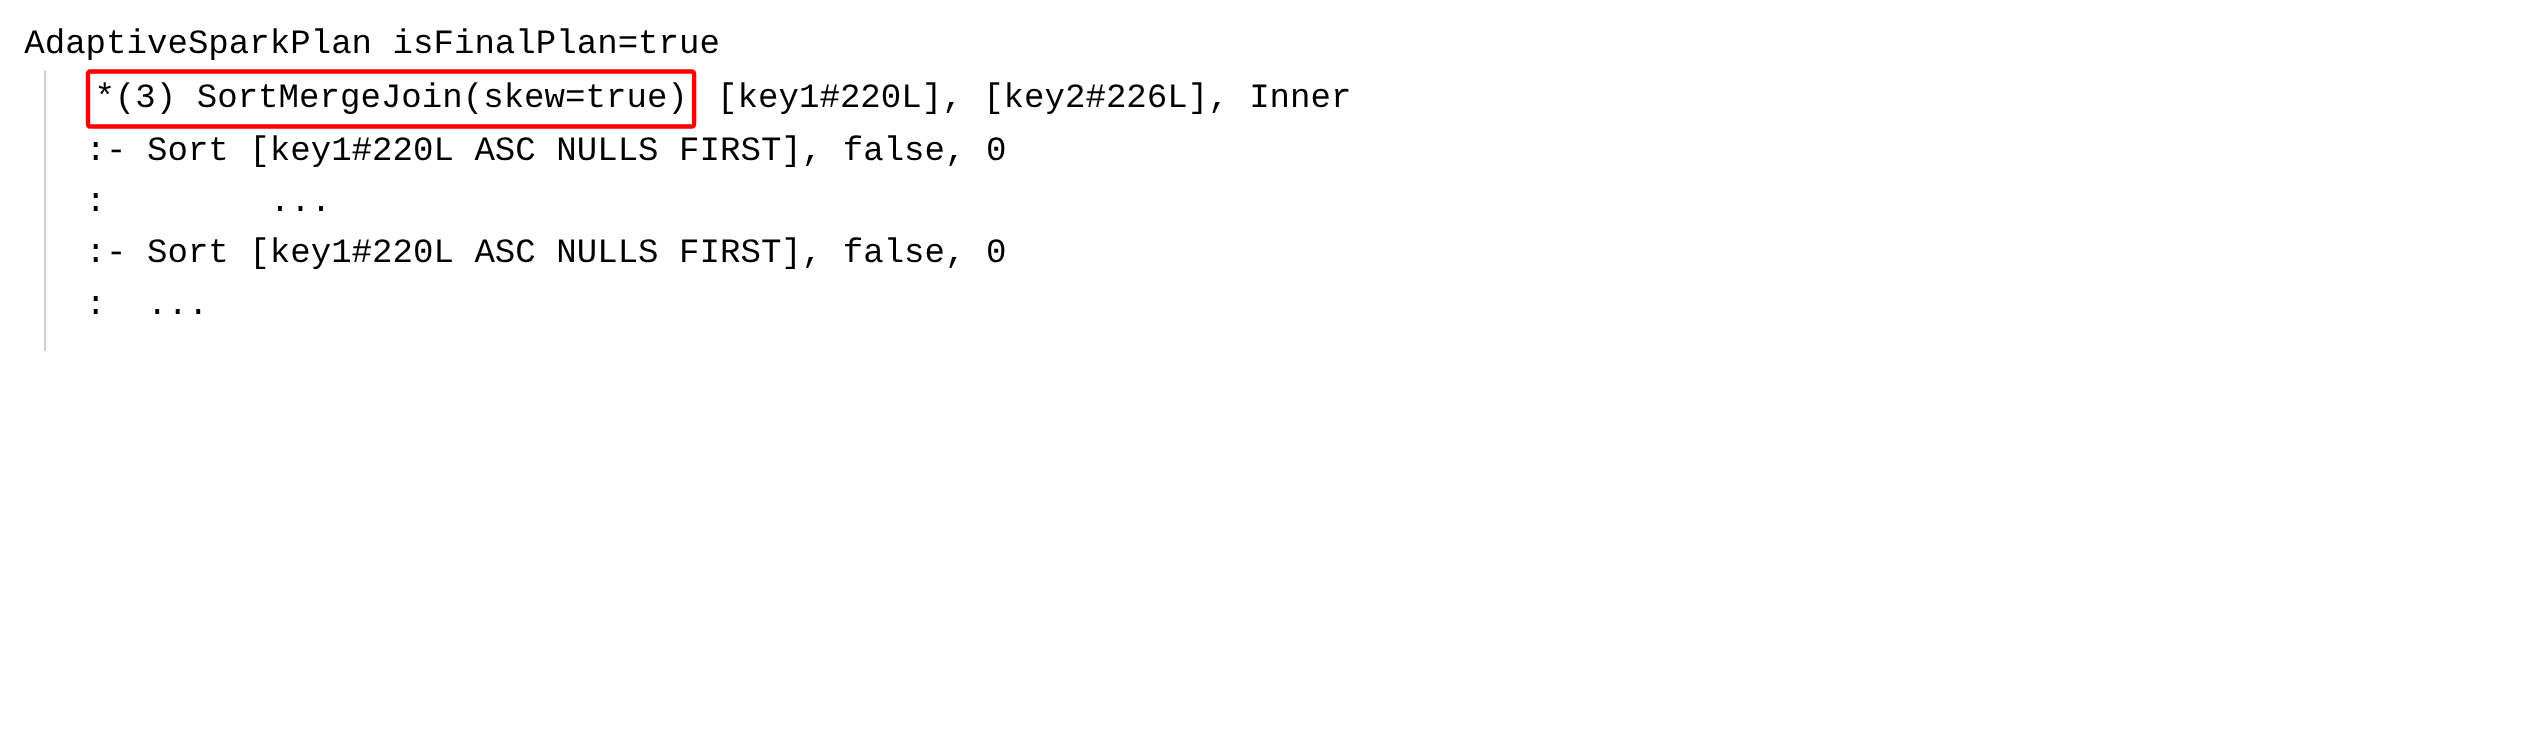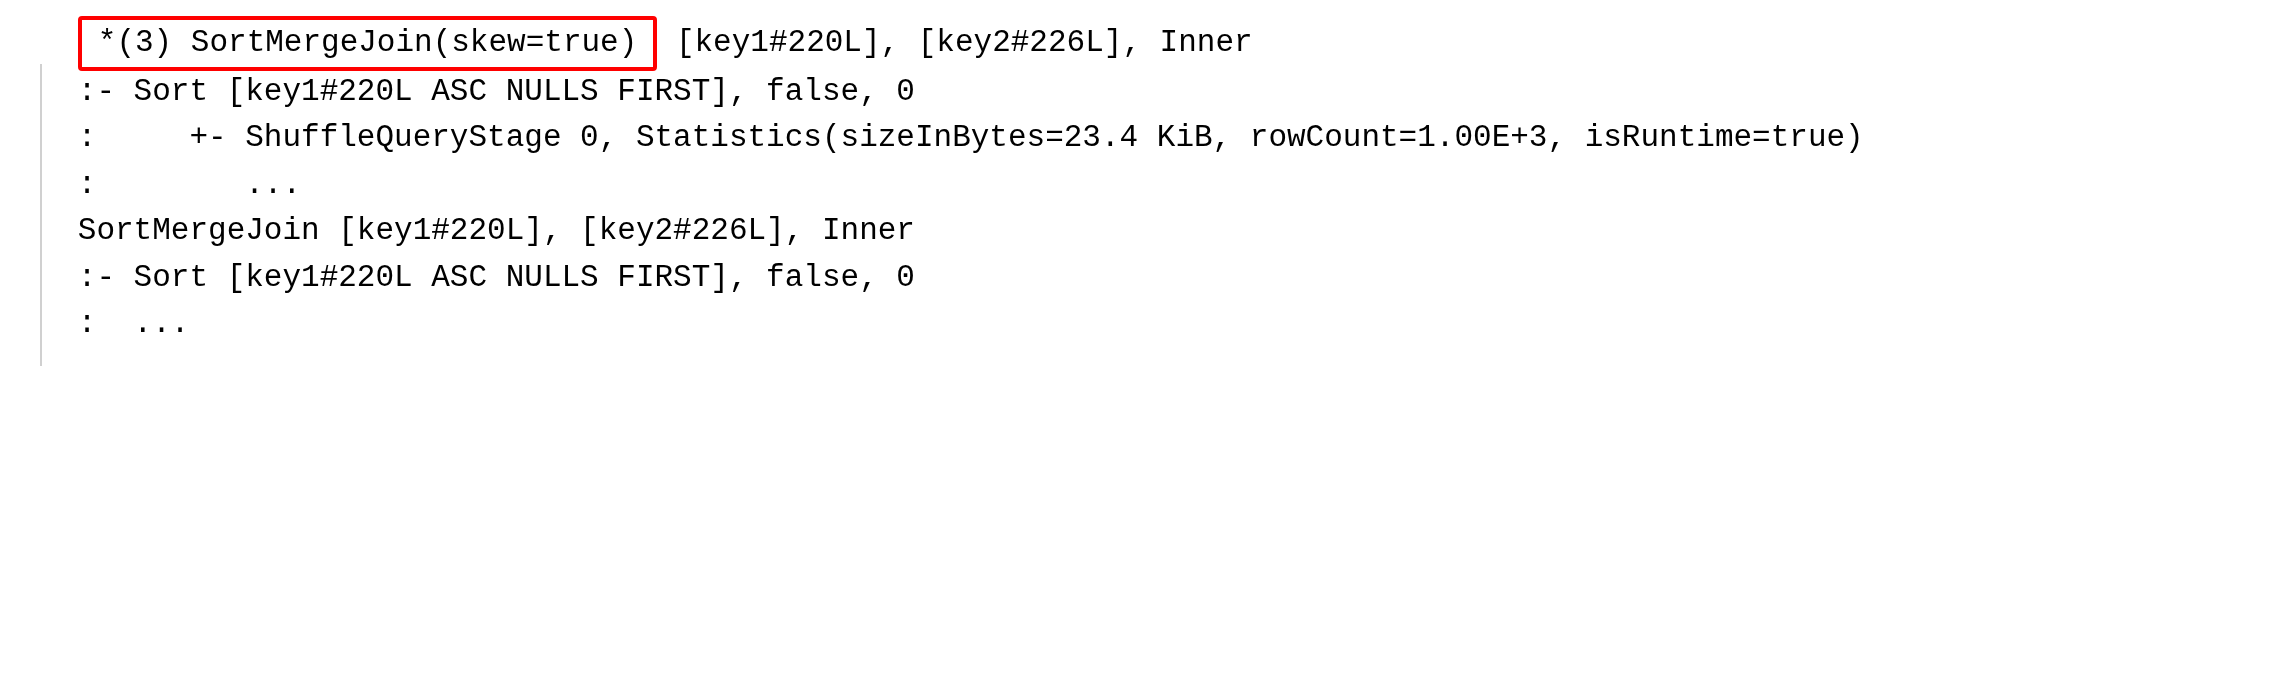--- a/index.html
+++ b/index.html
@@ -27,34 +27,33 @@
     .guide.g1 {
       left: 18px;  
       top: 46px;   
       height: 590px;
     }
     
     .hl {
       display: inline-block;
       border: 4px solid #ff0000;
       border-radius: 4px;
-      padding: 0 16px;
+      padding: 0 4px;
       margin: -2px 0;
     }
   </style>
 </head>
 <body>
 
 <div class="plan-wrapper">
   <span class="guide g1"></span>
 
+  <span class="line">AdaptiveSparkPlan&nbsp;isFinalPlan=true</span>
 
   <span class="line"><span>&nbsp;&nbsp;&nbsp;</span><span class="hl">*(3)&nbsp;SortMergeJoin(skew=true)</span><span>&nbsp;[key1#220L],&nbsp;[key2#226L],&nbsp;Inner</span></span>
 
   <span class="line">&nbsp;&nbsp;&nbsp;:-&nbsp;Sort&nbsp;[key1#220L&nbsp;ASC&nbsp;NULLS&nbsp;FIRST],&nbsp;false,&nbsp;0</span>
 
 
-  <span class="line">&nbsp;&nbsp;&nbsp;:&nbsp;&nbsp;&nbsp;&nbsp;&nbsp;+-&nbsp;ShuffleQueryStage&nbsp;0,&nbsp;Statistics(sizeInBytes=23.4&nbsp;KiB,&nbsp;rowCount=1.00E+3,&nbsp;isRuntime=true)</span>
   <span class="line">&nbsp;&nbsp;&nbsp;:&nbsp;&nbsp;&nbsp;&nbsp;&nbsp;&nbsp;&nbsp;&nbsp;...</span>
-  <span class="line">&nbsp;&nbsp;&nbsp;SortMergeJoin&nbsp;[key1#220L],&nbsp;[key2#226L],&nbsp;Inner</span>
   <span class="line">&nbsp;&nbsp;&nbsp;:-&nbsp;Sort&nbsp;[key1#220L&nbsp;ASC&nbsp;NULLS&nbsp;FIRST],&nbsp;false,&nbsp;0</span>
   <span class="line">&nbsp;&nbsp;&nbsp;:&nbsp;&nbsp;...</span>
 </div>
 
 </body></html>

